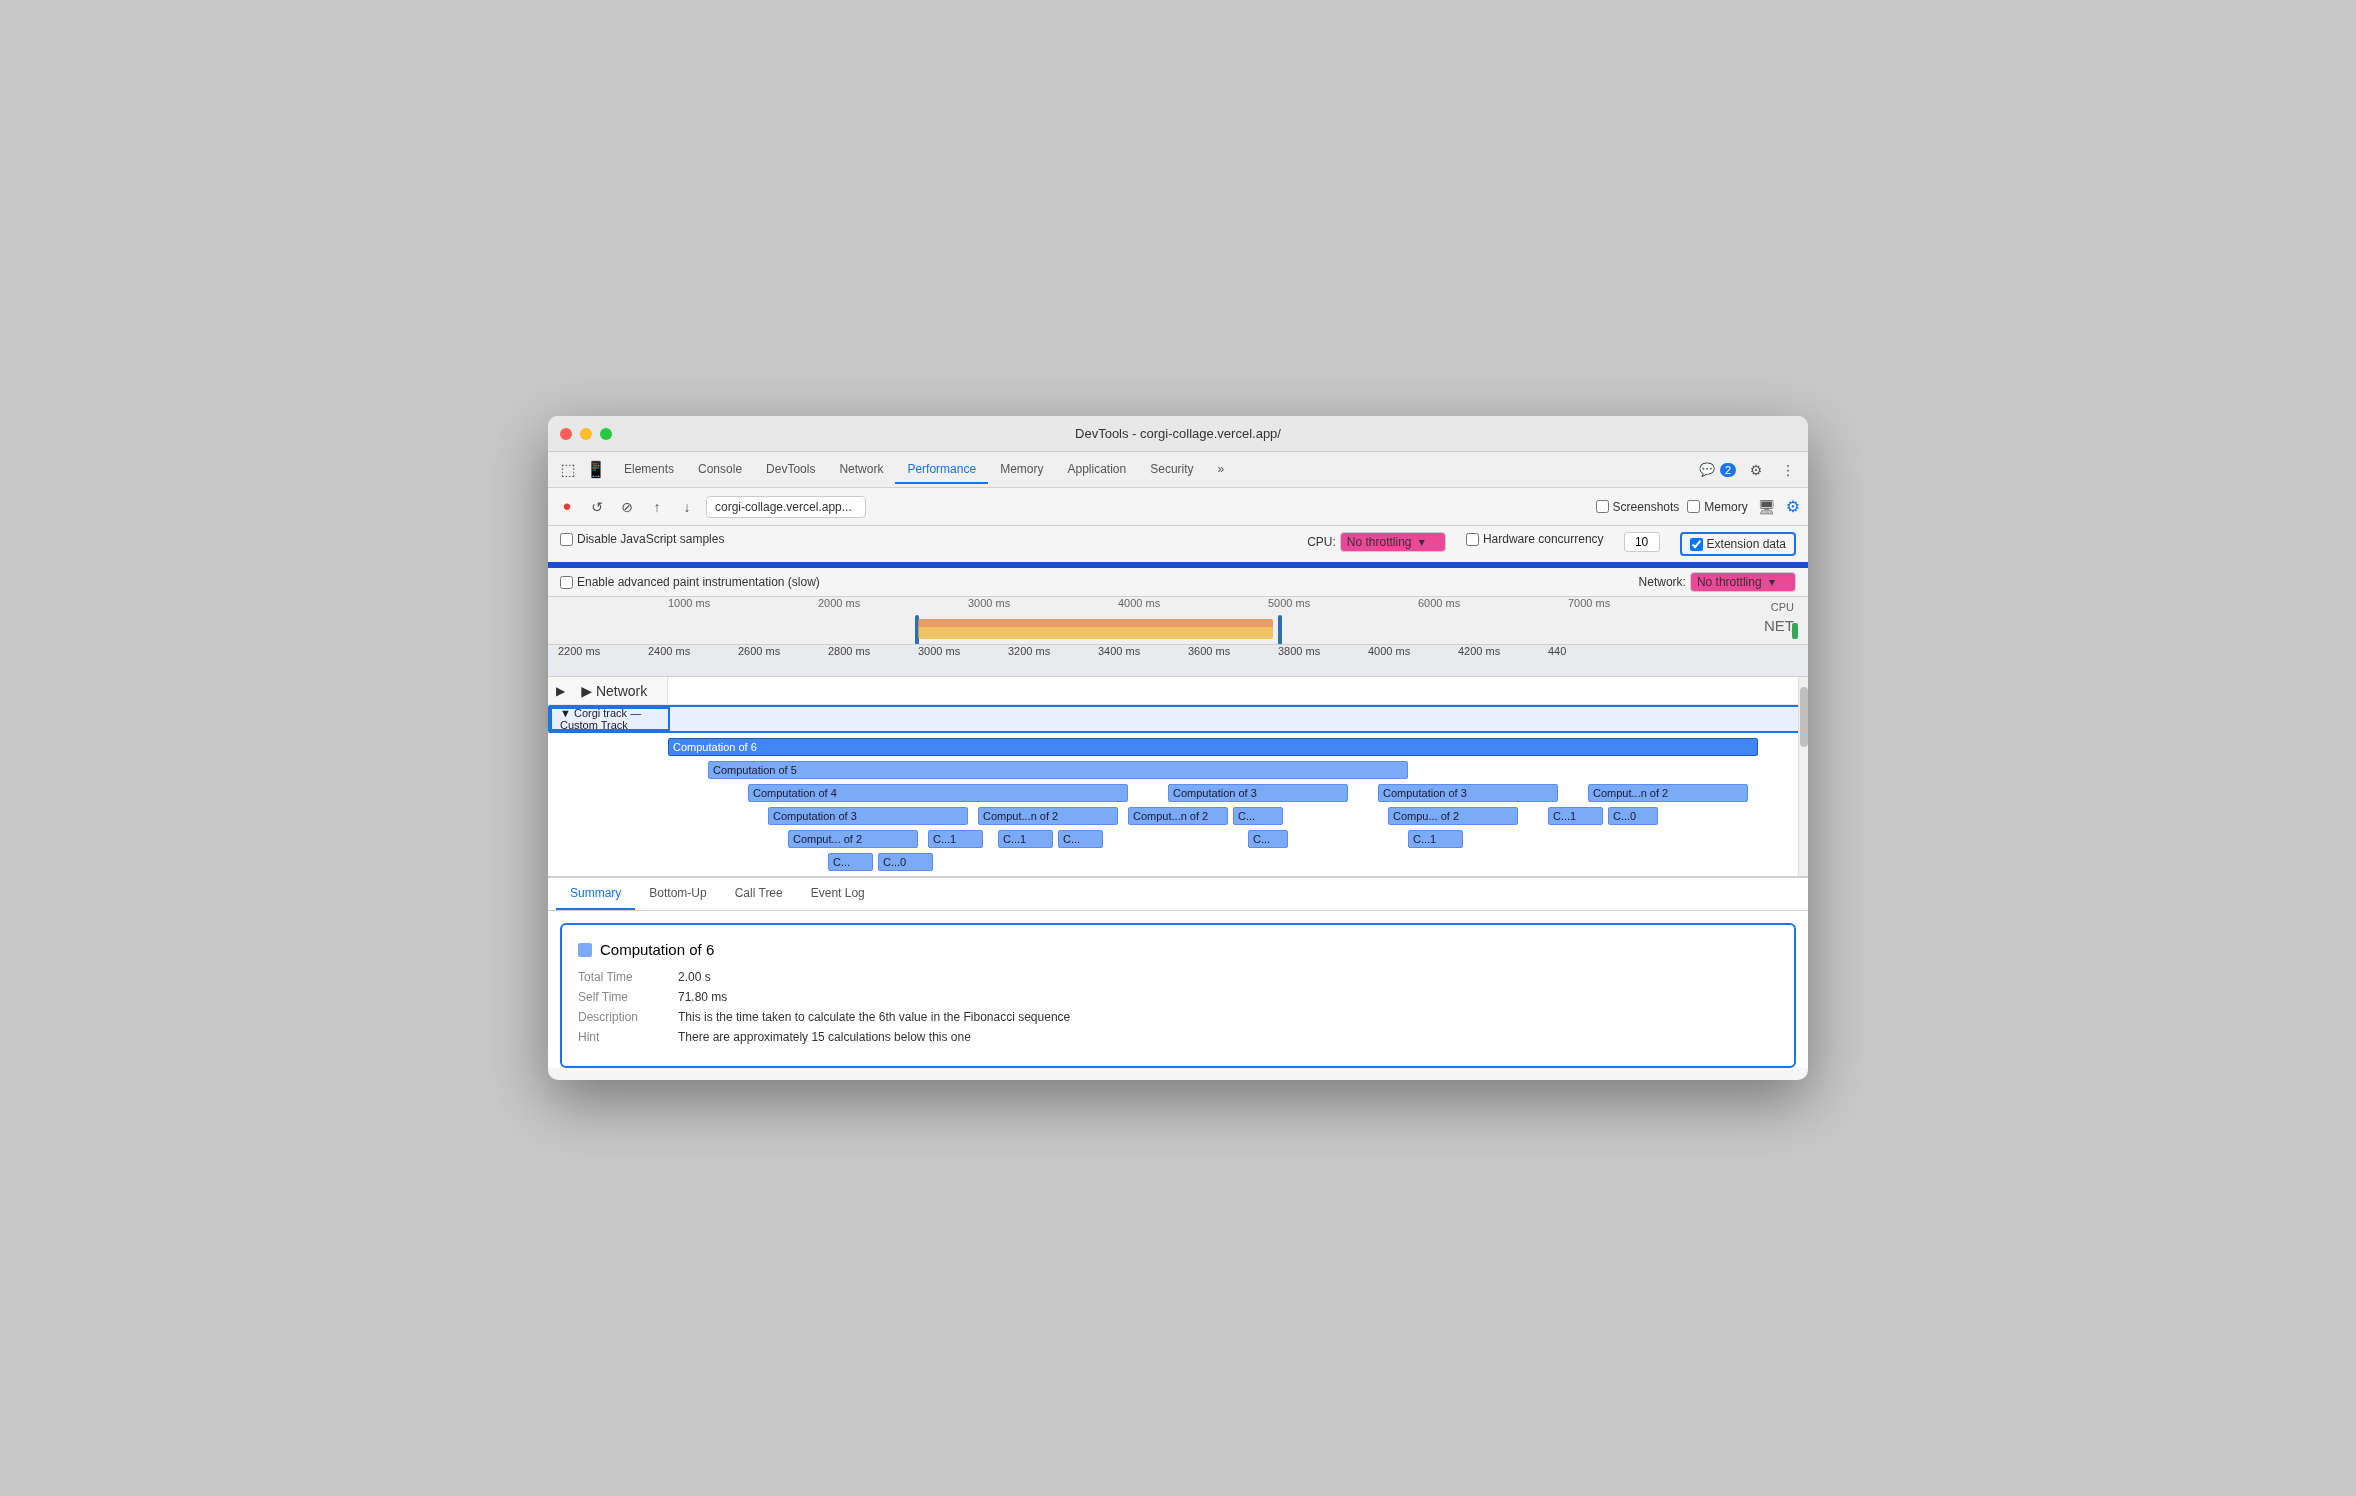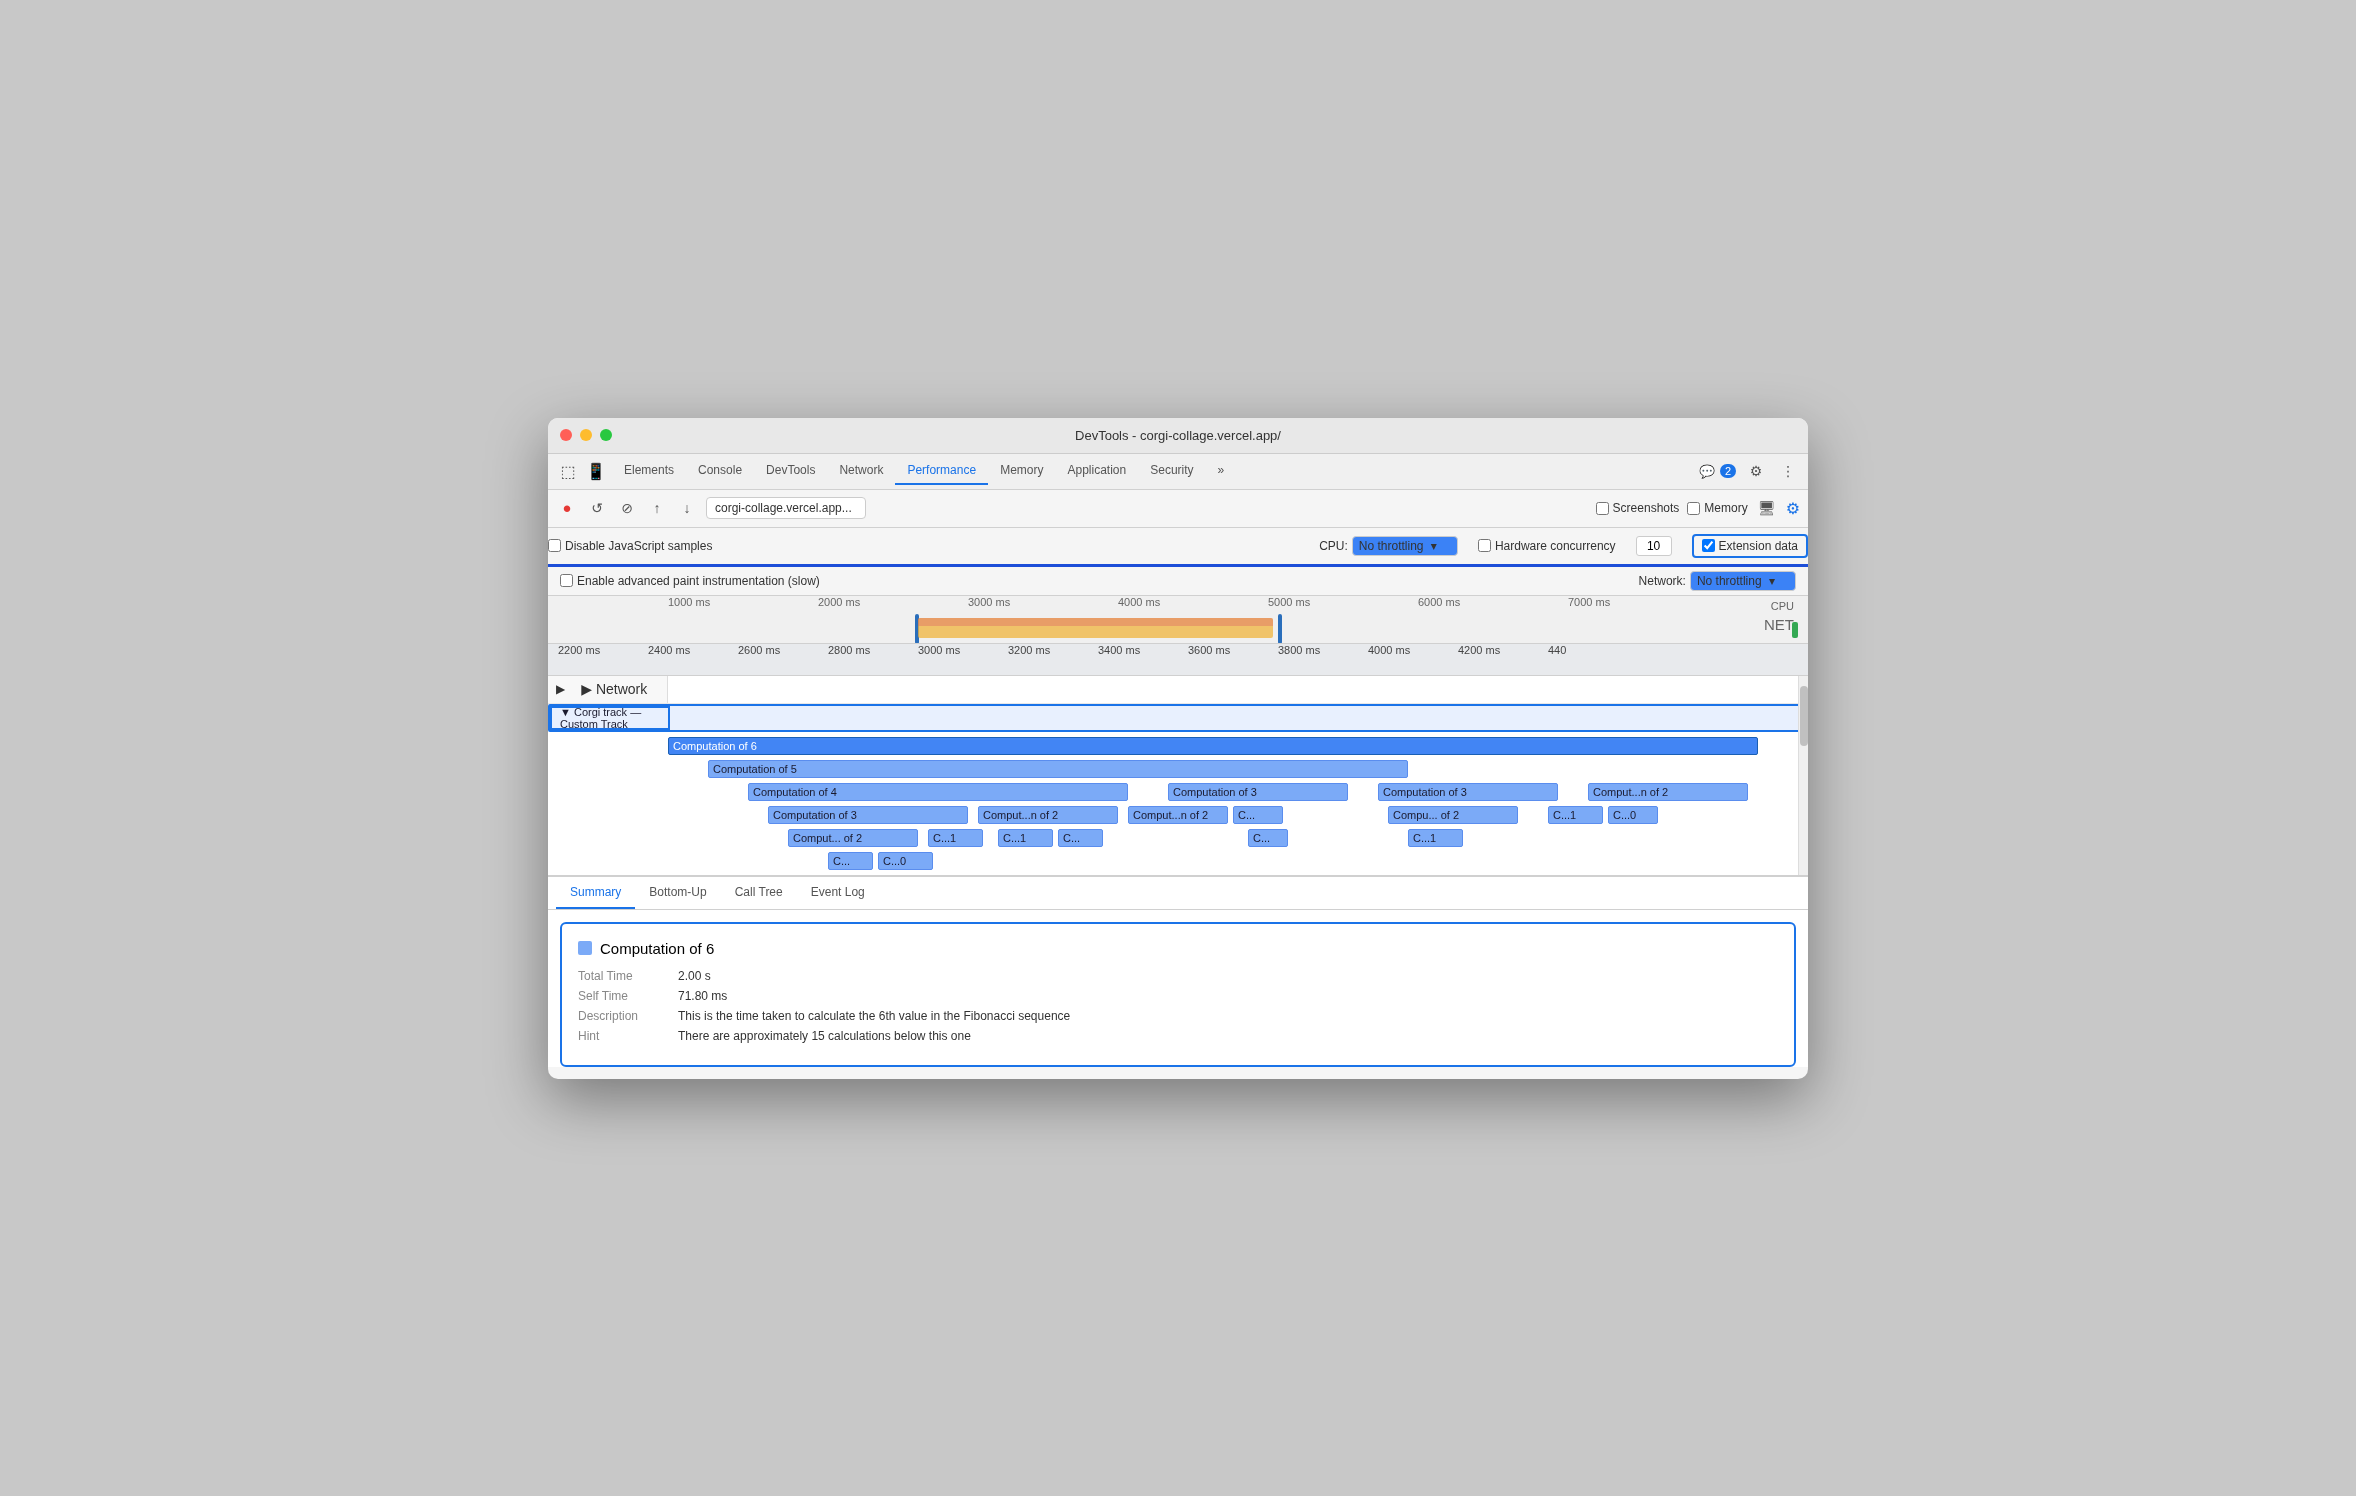--- a/index.html
+++ b/index.html
@@ -112,39 +112,39 @@
       min-width: 160px;
     }
     .checkbox-label {
       display: flex; align-items: center; gap: 4px; font-size: 12px; color: #333;
     }
     .gear-blue {
       color: #1a73e8; font-size: 16px; cursor: pointer;
     }
     .settings-bar {
       background: #f5f5f5;
-      border-bottom: 3px solid #1d4ed8;
-      display: flex;
-      align-items: center;
-      padding: 6px 0;
+      border-bottom: 6px solid #1d4ed8;
+      display: flex;
+      align-items: flex-start;
+      padding: 6px 12px;
       gap: 20px;
     }
     .settings-bar2 {
       background: #f5f5f5;
       border-bottom: 1px solid #d0d0d0;
       display: flex;
       align-items: center;
       padding: 4px 12px;
       gap: 20px;
     }
     .cpu-select {
       display: flex; align-items: center; gap: 4px; font-size: 12px;
     }
     .select-like {
-      background: #3b82f6;
+      background: #ec4899;
       border: 1px solid #ccc;
       border-radius: 4px;
       padding: 2px 20px 2px 6px;
       font-size: 12px;
       position: relative;
       cursor: pointer;
       color: #333;
     }
     .extension-data-box {
       border: 2px solid #1a73e8;

